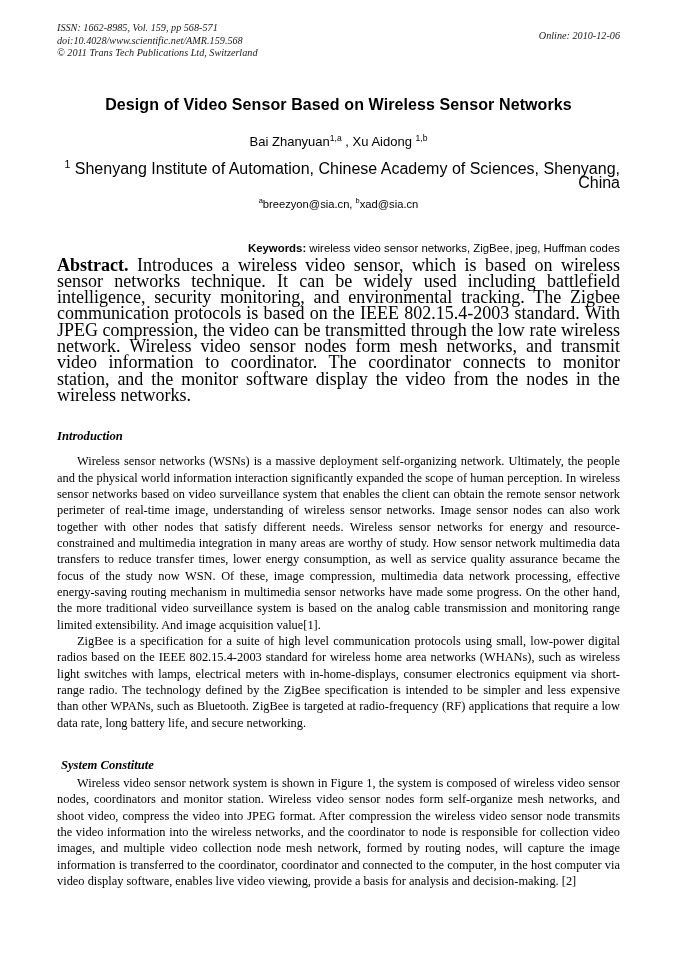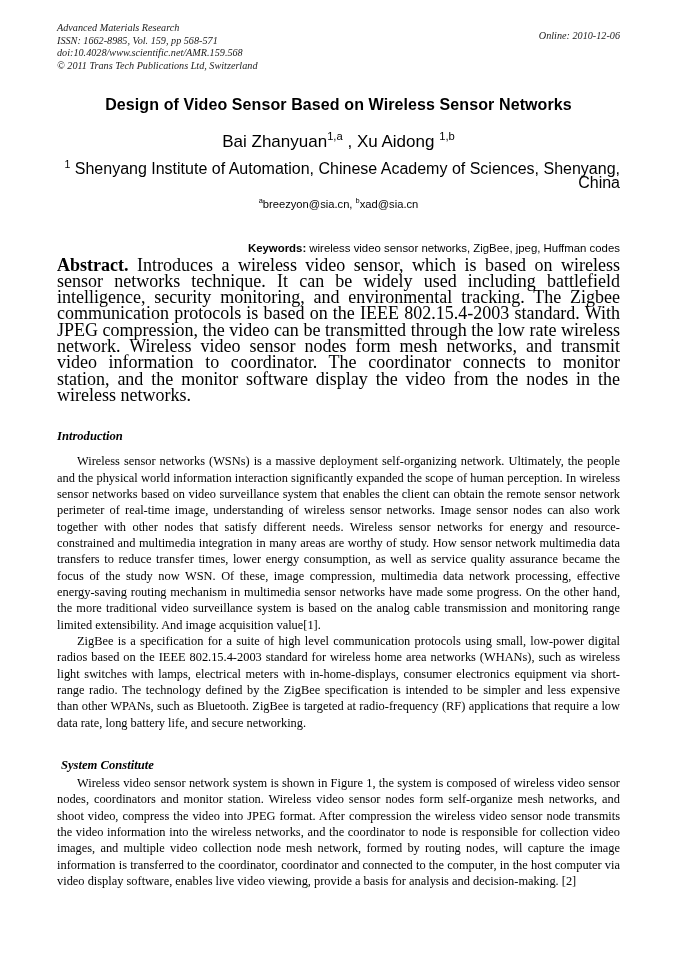--- a/index.html
+++ b/index.html
@@ -54,21 +54,21 @@
     font-family: "Liberation Sans", "DejaVu Sans", sans-serif;
     font-weight: bold;
     font-size: 16px;
     line-height: 19px;
     letter-spacing: 0.1px;
   }
   .authors {
     margin-top: 19px;
     text-align: center;
     font-family: "Liberation Sans", "DejaVu Sans", sans-serif;
-    font-size: 17px;
+    font-size: 13px;
     line-height: 17px;
   }
   .affiliation {
     margin-top: 12px;
     text-align: right;
     font-family: "Liberation Sans", "DejaVu Sans", sans-serif;
     font-size: 16px;
     line-height: 14px;
   }
   .emails {
@@ -141,21 +141,20 @@
     margin-top: 0;
   }
 </style>
 </head>
 <body>
 
 <div class="page">
 
   <div class="journal-header">
     <div class="online-date">Online: 2010-12-06</div>
-    <div class="hdr-line">Advanced Materials Research</div>
     <div class="hdr-line">ISSN: 1662-8985, Vol. 159, pp 568-571</div>
     <div class="hdr-line">doi:10.4028/www.scientific.net/AMR.159.568</div>
     <div class="hdr-line">© 2011 Trans Tech Publications Ltd, Switzerland</div>
   </div>
 
   <h1 class="paper-title">Design of Video Sensor Based on Wireless Sensor Networks</h1>
 
   <div class="authors">
     <span>Bai Zhanyuan</span><sup>1,a</sup><span> , </span><span>Xu Aidong </span><sup>1,b</sup>
   </div>

